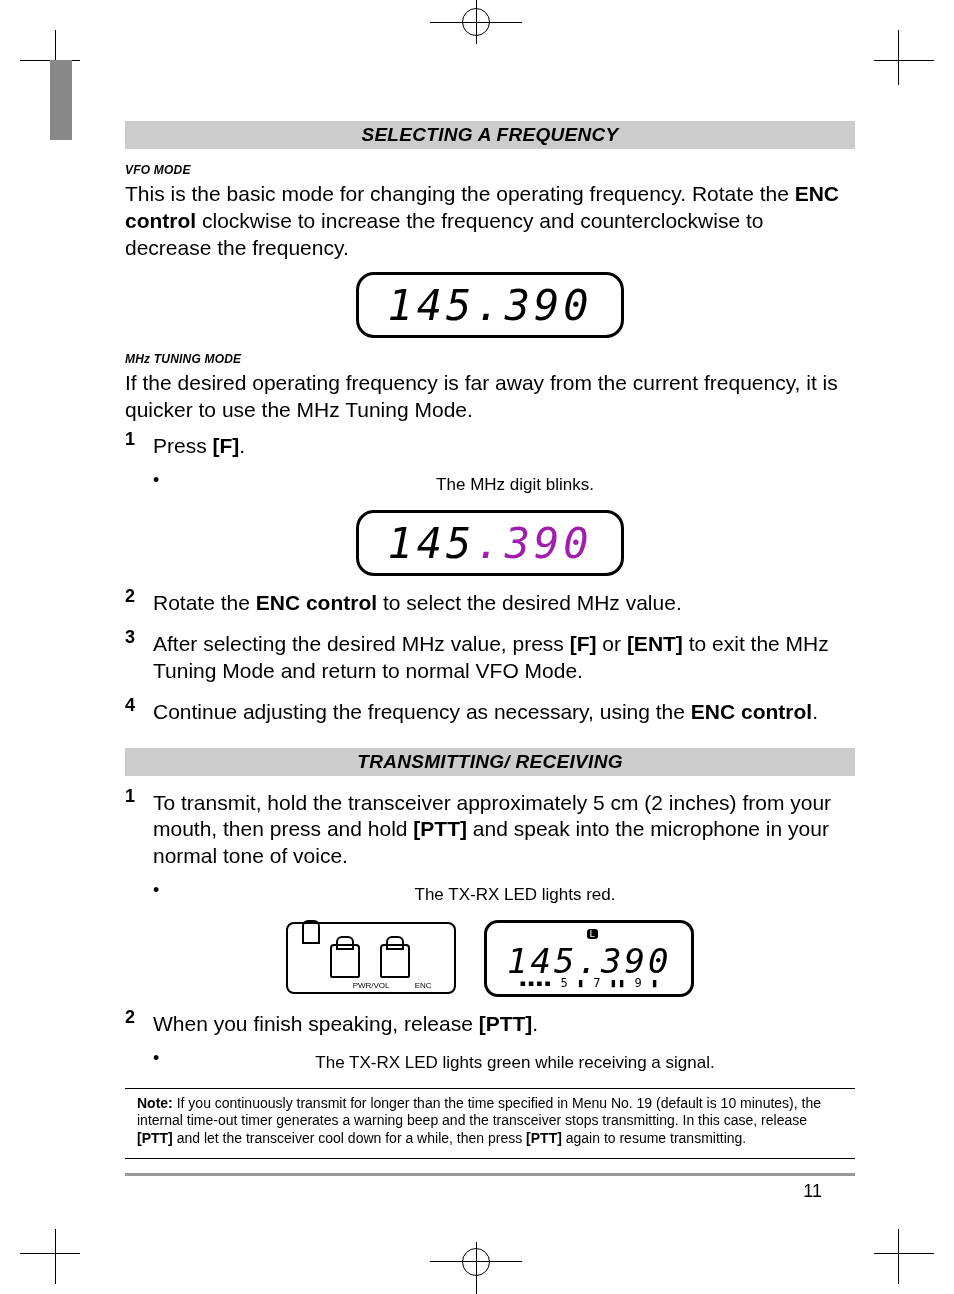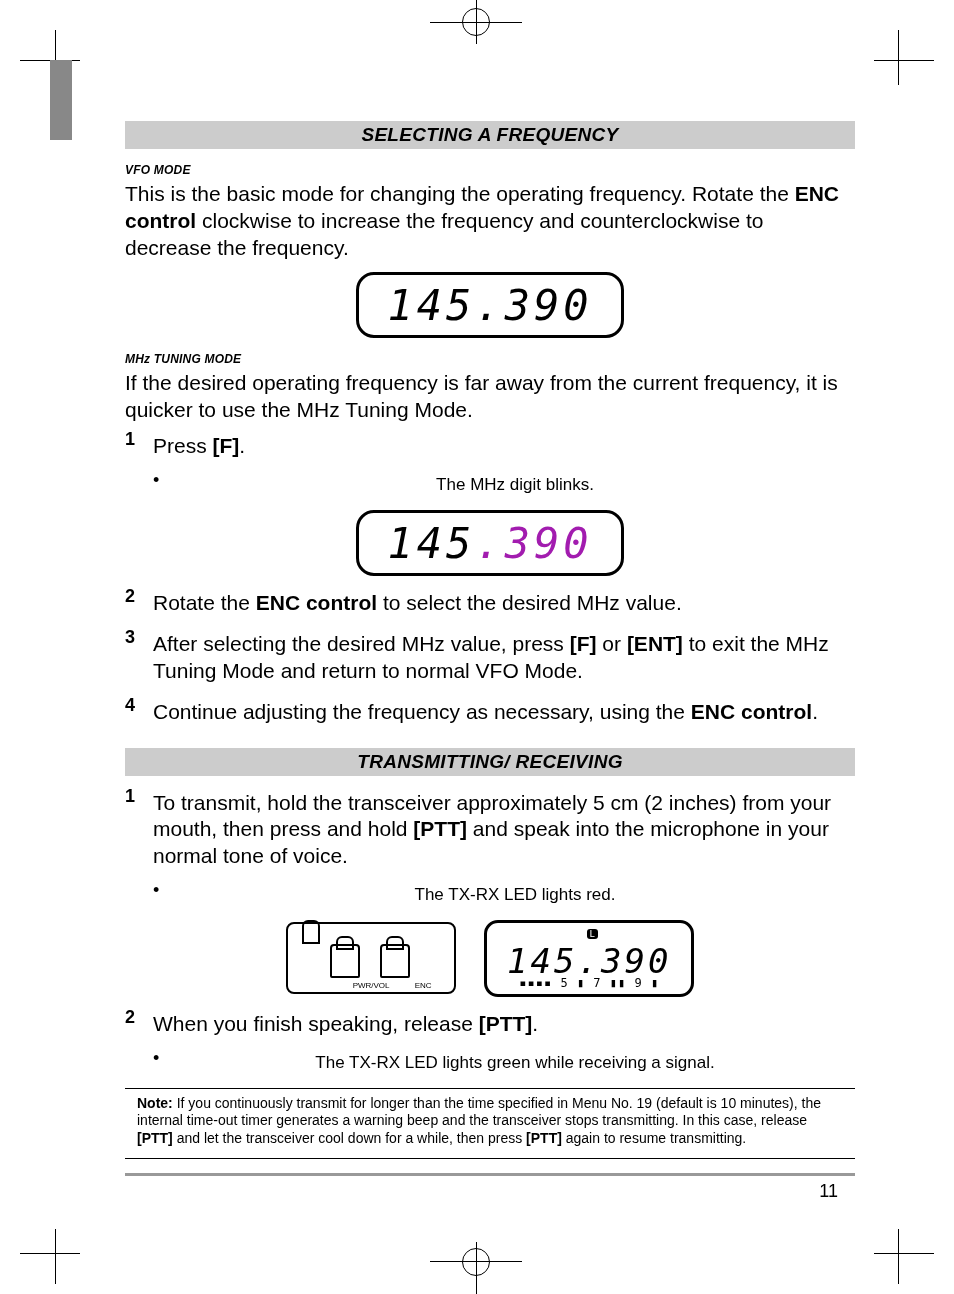--- a/index.html
+++ b/index.html
@@ -92,21 +92,21 @@
   .device-img .k2{ left:92px;}
   .device-img .ant{ position:absolute; left:14px; top:-4px; width:18px; height:24px; border:2px solid #000; border-radius:6px 6px 0 0;}
   .device-img .lbl{ position:absolute; bottom:2px; font-size:8px;margin-left:27px;}
   .device-img .lbl1{ left:38px;}
   .device-img .lbl2{ left:100px;}
   .rule { height:1px; background:#000; margin: 10px 0 6px 0;}
   .note { padding: 0 12px; font-size: 14px; line-height: 1.28;}
   .note-label { font-weight: bold; }
   .pagenum {
     position: absolute;
-    right: 116px;
+    right: 132px;
     bottom: 92px;
     font-size: 18px;
   }
   .footrule {
     position:absolute; left:125px; right:99px; bottom: 118px;
     height:3px; background:#999;
   }
 </style>
 </head>
 <body>

